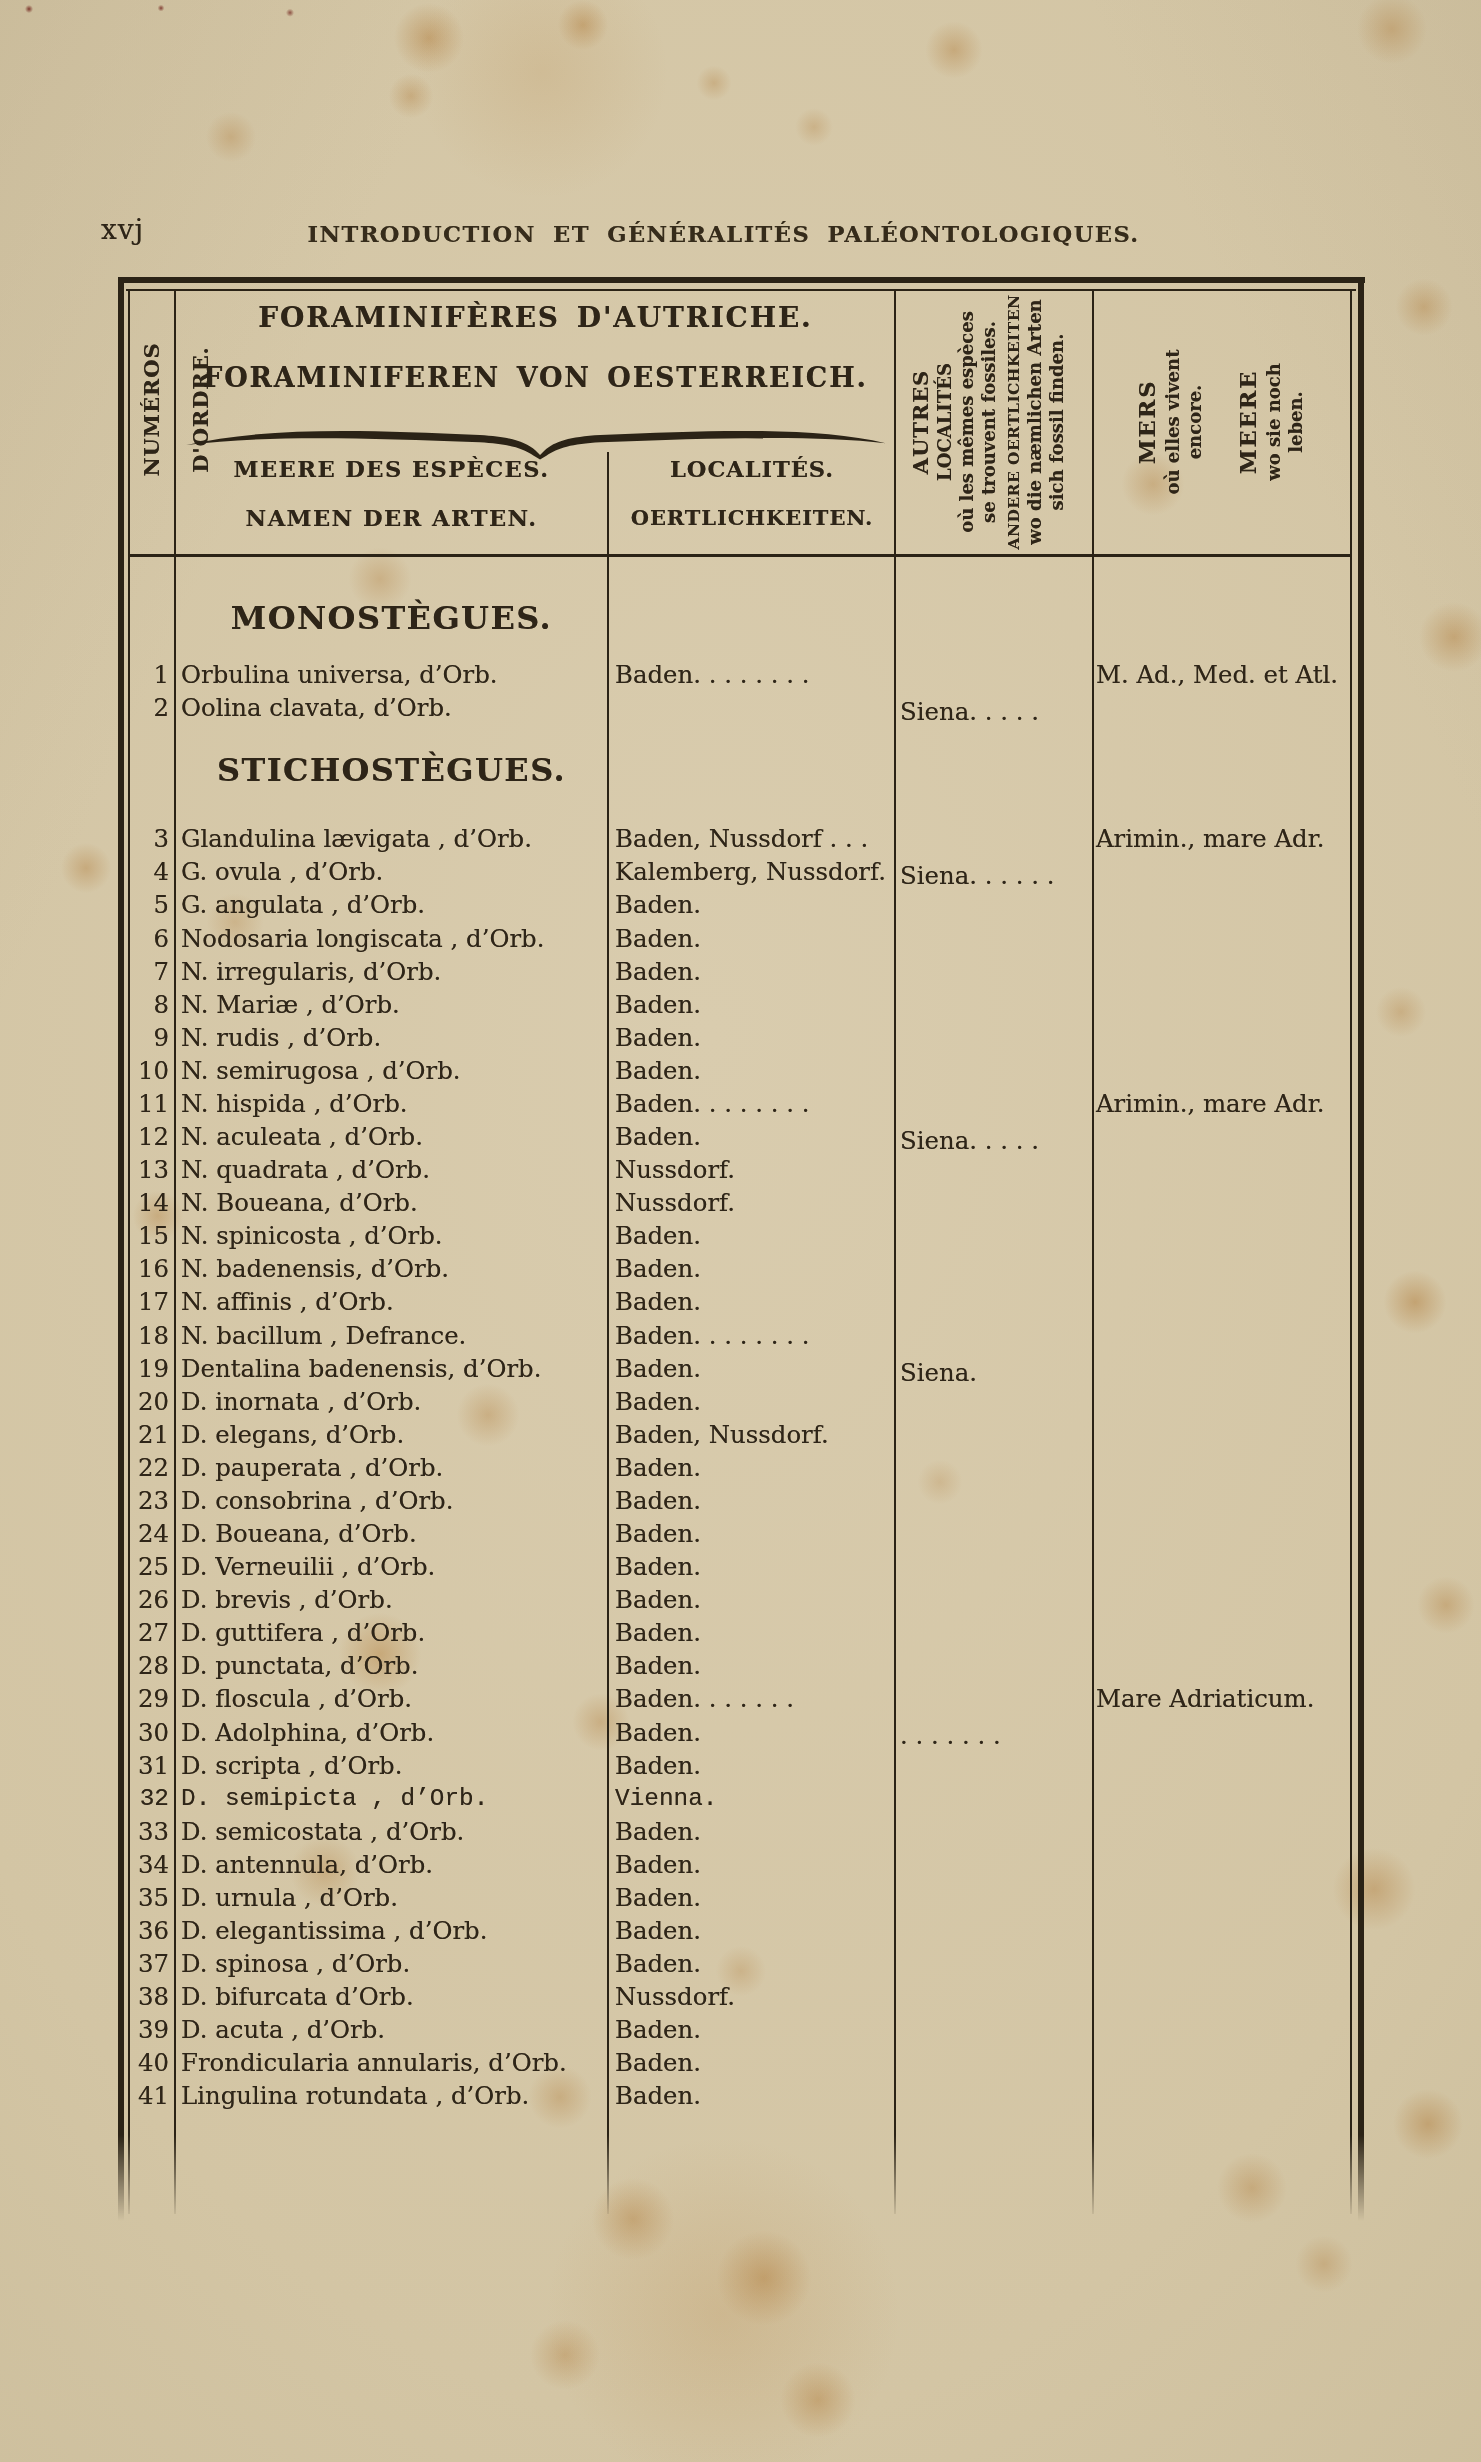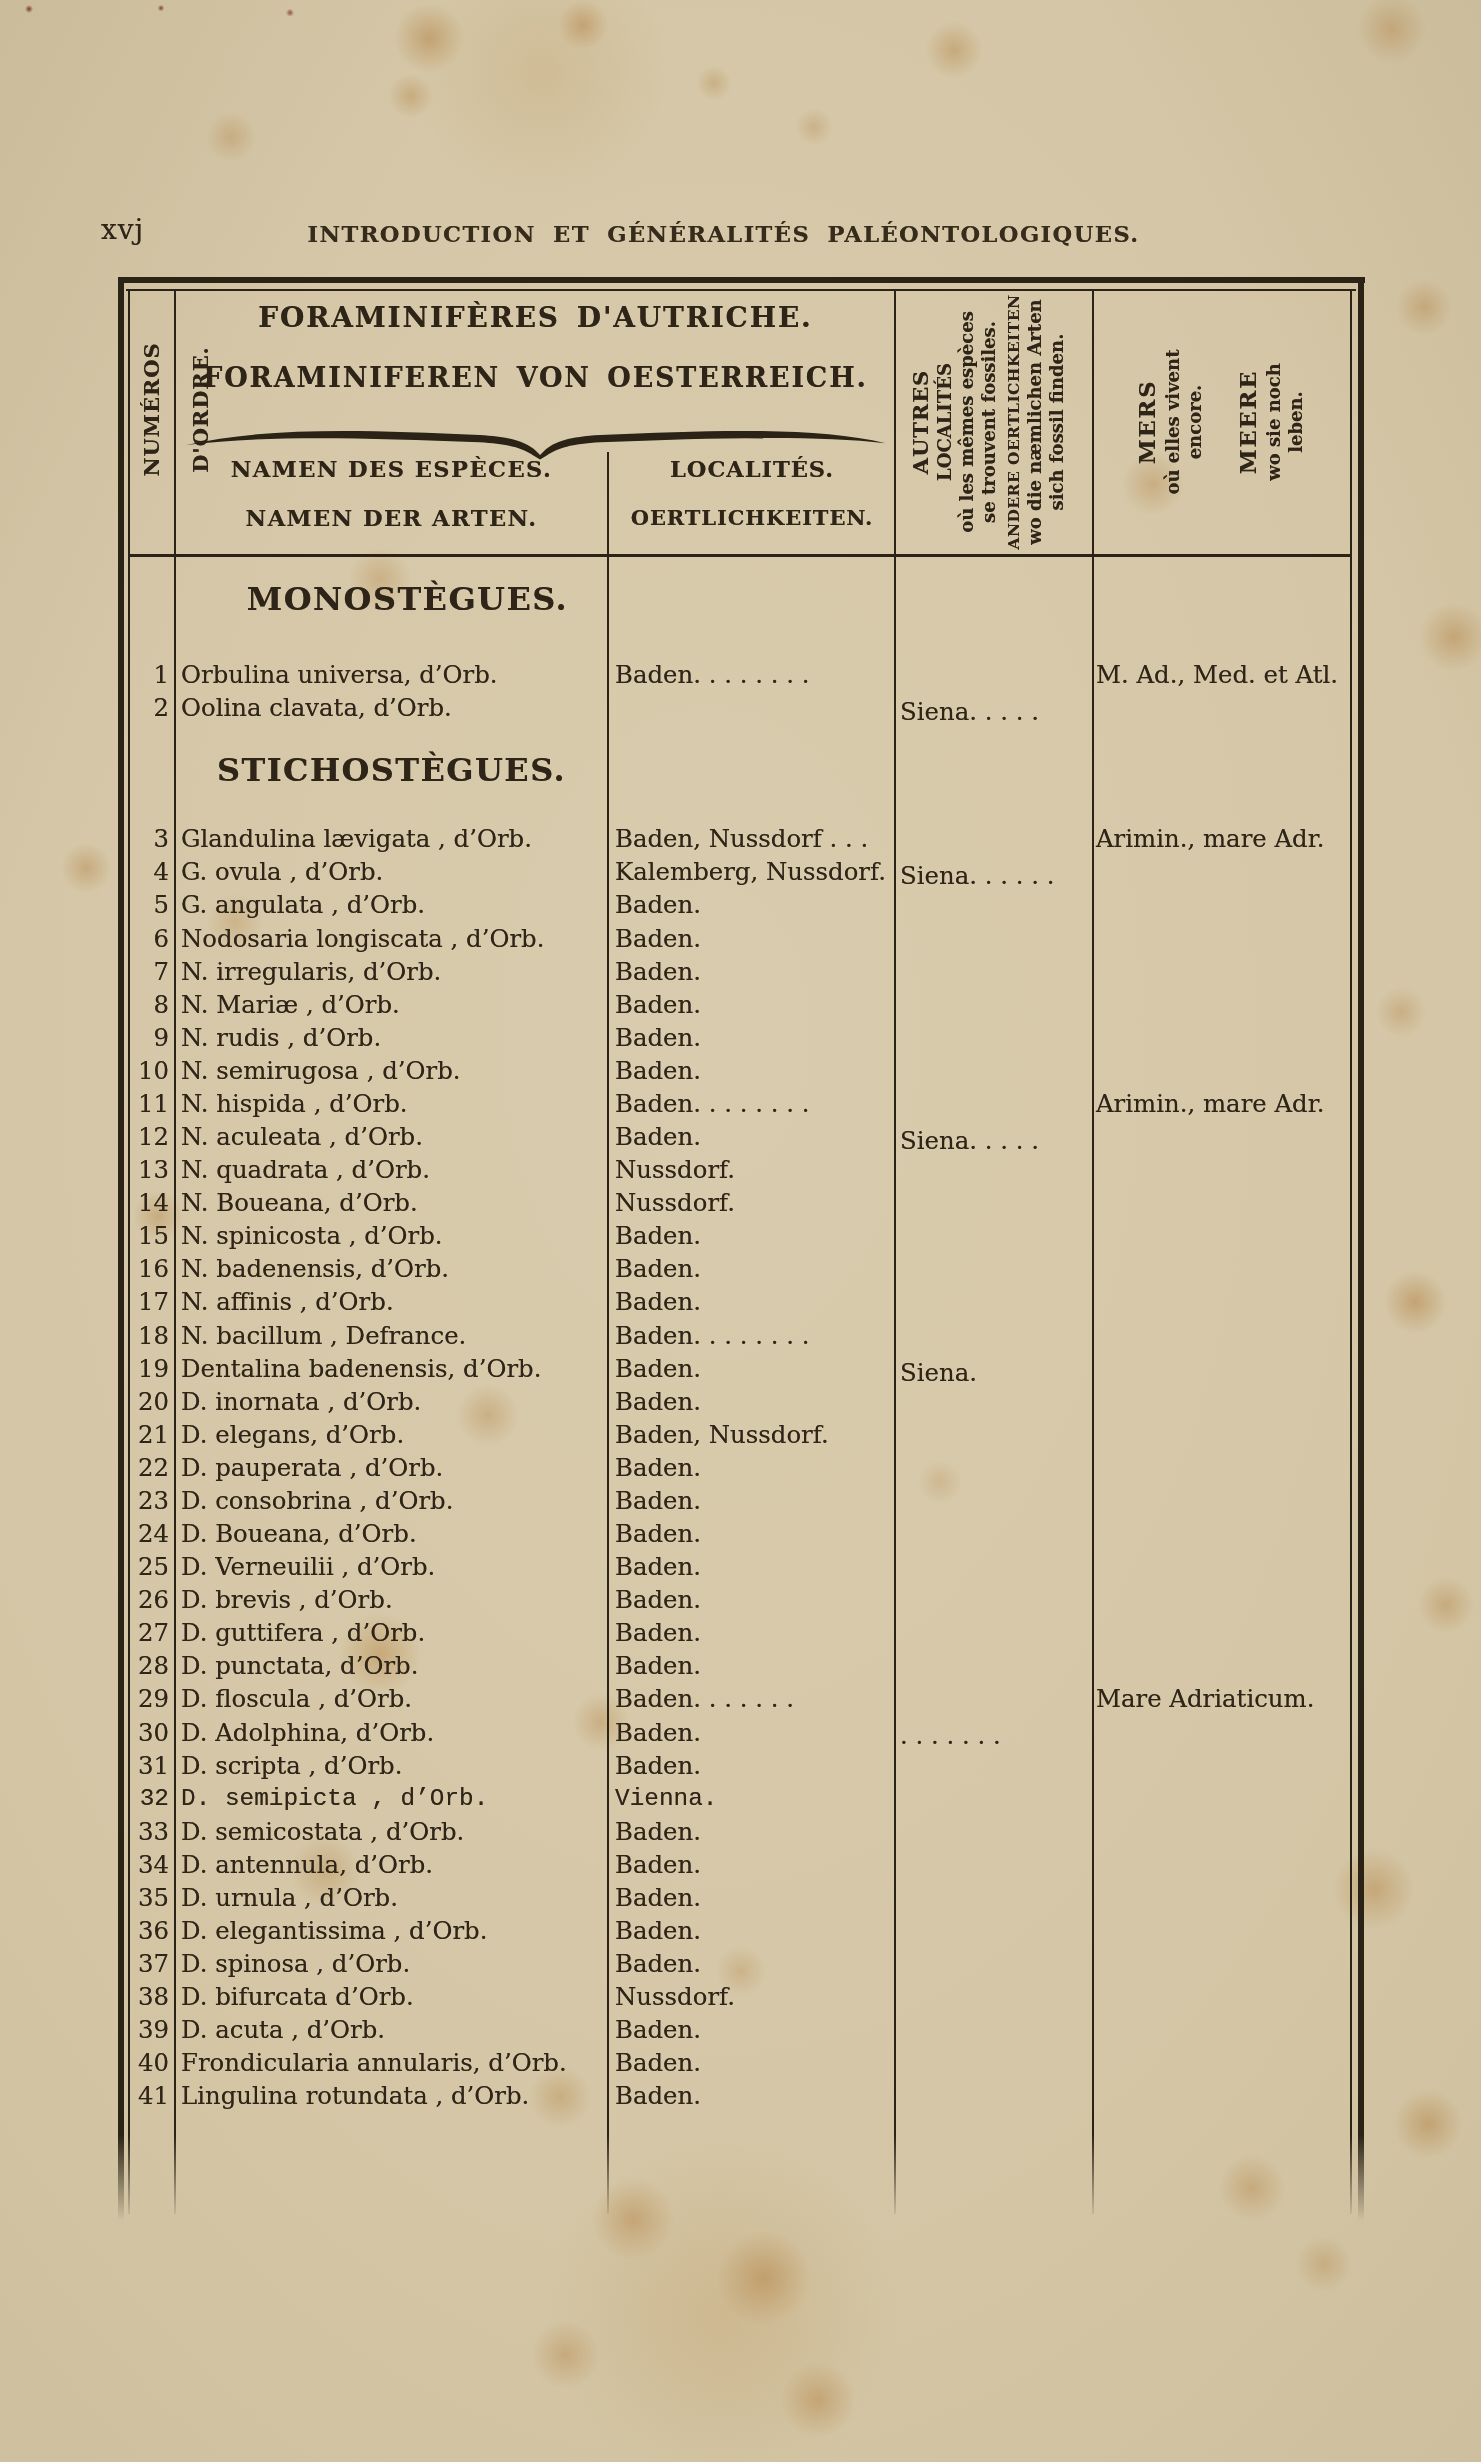--- a/index.html
+++ b/index.html
@@ -118,40 +118,40 @@
     <div class="rule" style="left:974px;top:11.8px;width:1.8px;height:1925px;"></div>
 
     <div class="vnum">NUMÉROS D'ORDRE.</div>
     <div class="h-title-fr">FORAMINIFÈRES D'AUTRICHE.</div>
     <div class="h-title-de">FORAMINIFEREN VON OESTERREICH.</div>
 
     <svg class="brace" width="710" height="45" viewBox="0 0 785 50">
       <path fill="#2b2316" d="M4 30 C 90 10, 200 13, 330 19 C 365 21, 380 26, 392 36 L 397 41 L 402 36 C 414 26, 429 21, 464 19 C 594 13, 704 10, 781 28 C 704 19, 594 22, 464 27 C 432 29, 417 33, 404 42 L 397 46 L 390 42 C 377 33, 362 29, 330 27 C 200 22, 90 19, 4 30 Z"></path>
     </svg>
 
-    <div class="h-noms1">NAMEN DES ESPÈCES.</div>
+    <div class="h-noms1">MEERE DES ESPÈCES.</div>
     <div class="h-noms2">NAMEN DER ARTEN.</div>
     <div class="h-loc1">LOCALITÉS.</div>
     <div class="h-loc2">OERTLICHKEITEN.</div>
 
     <div class="vblock" style="left:699px;top:108px;">AUTRES LOCALITÉS
 où les mêmes espèces
 se trouvent fossiles.</div>
     <div class="vblock vsm" style="left:793px;top:108px;">ANDERE OERTLICHKEITEN
 wo die næmlichen Arten
 sich fossil finden.</div>
     <div class="vblock vbig" style="left:925px;top:108px;">MERS
 où elles vivent
 encore.</div>
     <div class="vblock vbig" style="left:1026px;top:108px;">MEERE
 wo sie noch
 leben.</div>
 
     <div id="tbody">
-        <div class="sec" style="top: 303px; margin-left: 16px;"><span>MONOSTÈGUES.</span></div>
+        <div class="sec" style="top: 322px;"><span>MONOSTÈGUES.</span></div>
         <div class="row" style="top: 381px;">
     <span class="c num">1</span>
     <span class="c sp">Orbulina universa, d’Orb.</span>
     <span class="c lo">Baden. . . . . . . .</span>
     <span class="c ot">Siena. . . . .</span>
     <span class="c se">M. Ad., Med. et Atl.</span>
   </div>
         <div class="row" style="top: 414px;">
     <span class="c num">2</span>
     <span class="c sp">Oolina clavata, d’Orb.</span>

